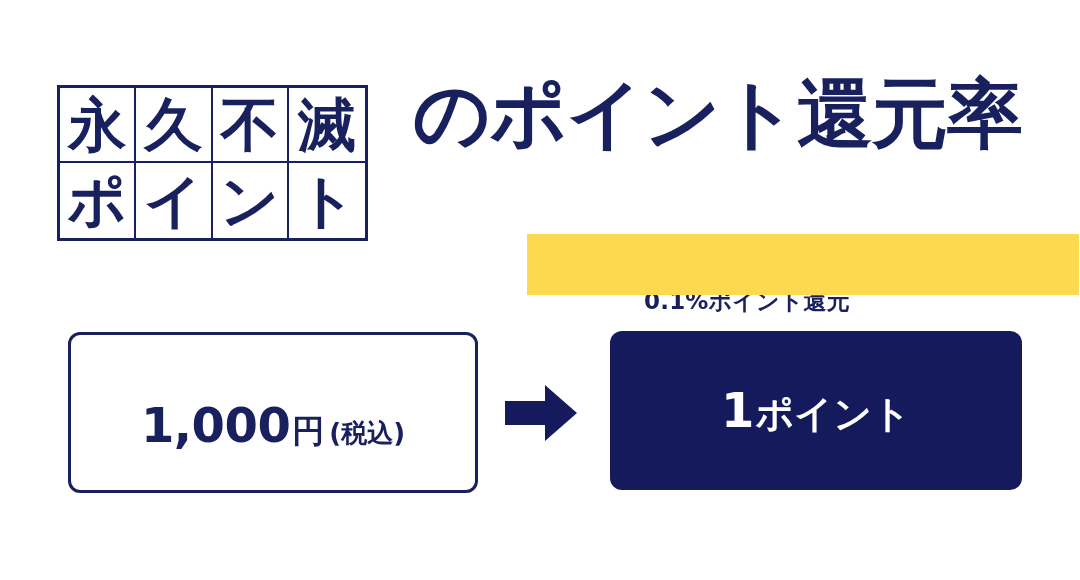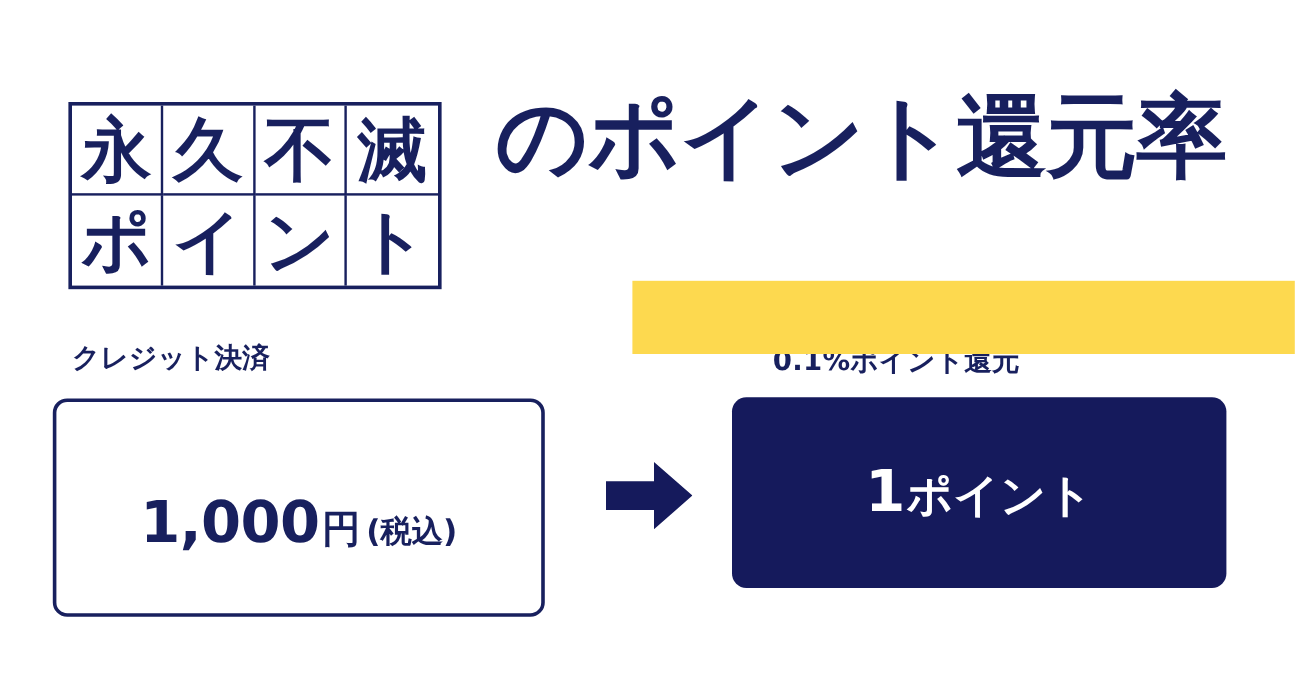--- a/index.html
+++ b/index.html
@@ -116,24 +116,24 @@
   .panel-label.right { left: 644px; top: 20px; }
 
   .box {
     position: absolute;
     display: flex;
     align-items: center;
     justify-content: center;
     border-radius: 12px;
   }
   .box.light {
-    left: 44px;
+    left: 68px;
     top: 62px;
     width: 410px;
-    height: 182px;
+    height: 161px;
     background: #ffffff;
     border: 3px solid #18205e;
     text-align: right;
   }
   .box.dark {
     left: 610px;
     top: 61px;
     width: 412px;
     height: 159px;
     background: #151a5c;
@@ -212,21 +212,20 @@
     <div class="highlight-band"></div>
 
     <div class="headline">
       <span class="headline-text">のポイント還元率</span>
     </div>
 
   </div>
 
   <div class="compare">
 
-    <div class="panel-label left">クレジット決済</div>
 
     <div class="box light">
       <div class="amount">
         <span class="num">1,000</span>
         <span class="unit">円</span>
         <span class="tax">(税込)</span>
       </div>
     </div>
 
     <div class="arrow">

